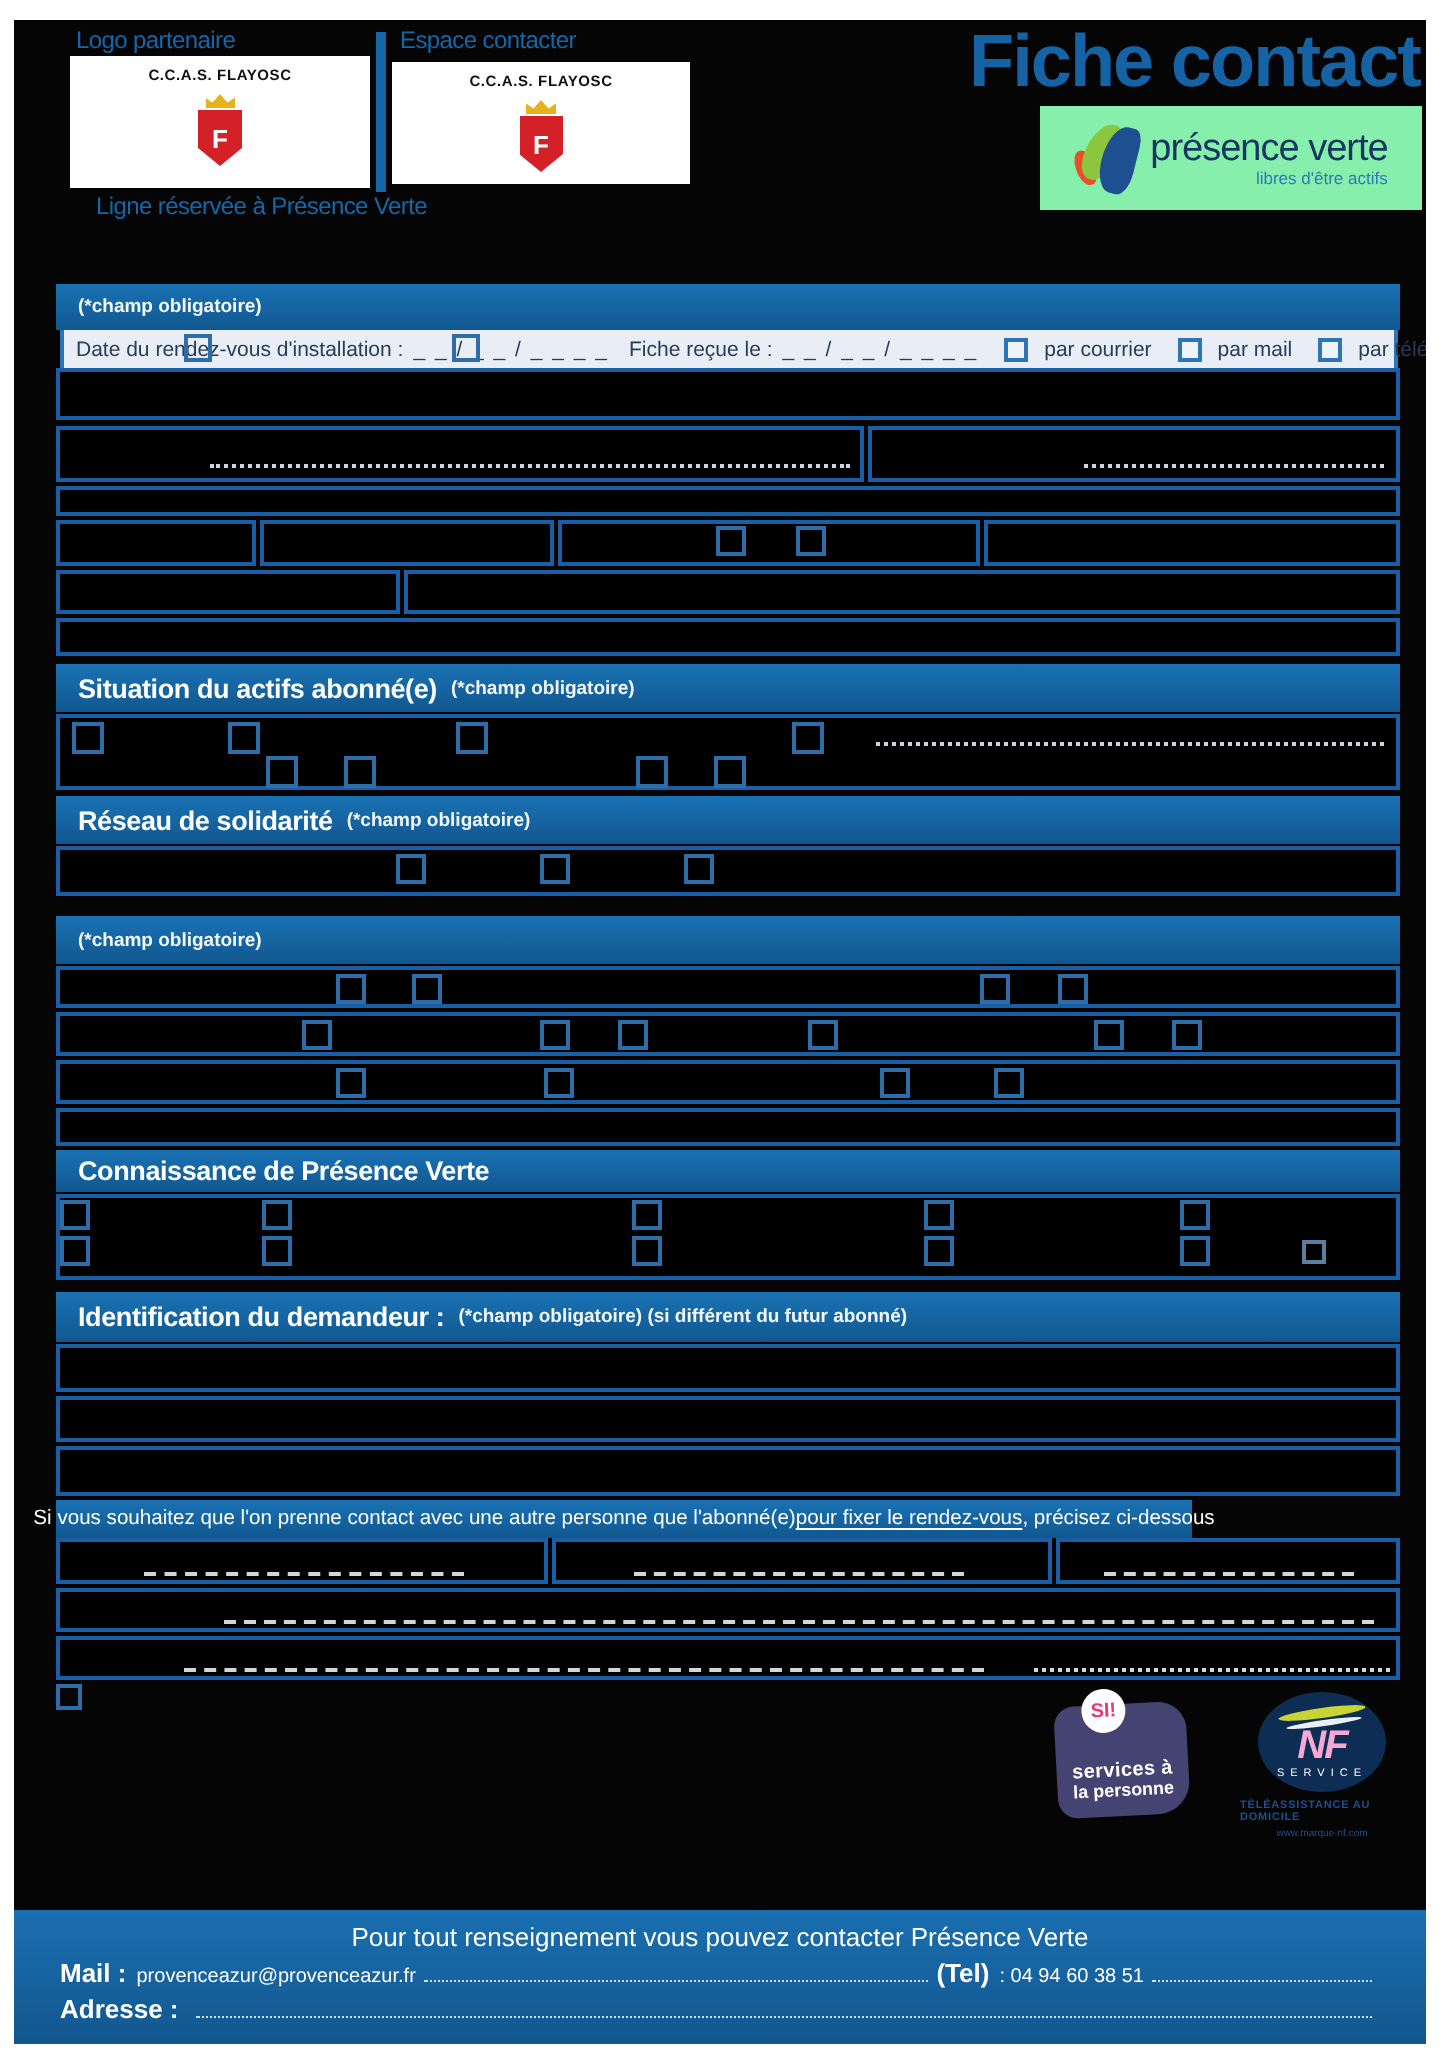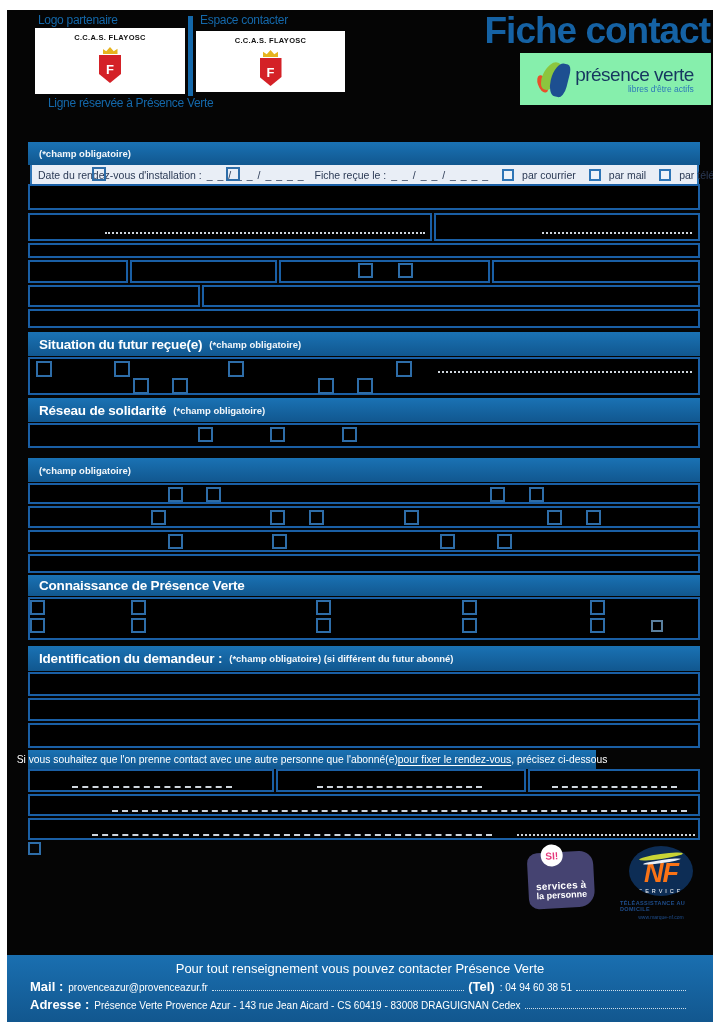--- a/index.html
+++ b/index.html
@@ -47,21 +47,21 @@
   .banner{background:var(--bar-grad);color:#fff;font-size:10.3px;display:flex;align-items:center;justify-content:center;white-space:nowrap;}
   .banner u{text-underline-offset:2px;}
   .sap{background:#454371;border-radius:10px 14px 16px 10px;transform:rotate(-3deg);display:flex;flex-direction:column;align-items:center;justify-content:flex-end;padding-bottom:8px;position:absolute;}
   .sap .bubble{position:absolute;top:-8px;left:14px;width:22px;height:22px;border-radius:50%;background:#fff;display:flex;align-items:center;justify-content:center;color:#e5397b;font-weight:bold;font-size:10px;}
   .sap .l1{color:#fff;font-weight:bold;font-size:10px;letter-spacing:0.2px;}
   .sap .l2{color:#fff;font-weight:bold;font-size:9px;margin-top:-1px;}
   .nf{position:absolute;display:flex;flex-direction:column;align-items:center;}
   .nf .oval{width:64px;height:50px;background:#0d2d55;border-radius:50%;display:flex;flex-direction:column;align-items:center;justify-content:center;position:relative;overflow:hidden;}
   .nf .sw1{position:absolute;top:8px;left:10px;width:44px;height:5px;border-radius:50%;background:#c8d435;transform:rotate(-8deg);}
   .nf .sw2{position:absolute;top:14px;left:14px;width:38px;height:3px;border-radius:50%;background:#e9f0f7;transform:rotate(-8deg);}
-  .nf .nftxt{color:#f97316;font-weight:bold;font-style:italic;font-size:27px;margin-top:10px;letter-spacing:-1px;}
+  .nf .nftxt{color:#f9a8d4;font-weight:bold;font-style:italic;font-size:20px;margin-top:10px;letter-spacing:-1px;}
   .nf .svc{color:#fff;font-size:5.5px;letter-spacing:3px;margin-top:-1px;}
   .nf .sub1{color:#1f4f8f;font-size:5.5px;font-weight:bold;margin-top:4px;letter-spacing:0.4px;}
   .nf .sub2{color:#1f4f8f;font-size:5px;margin-top:2px;}
   .footer{background:linear-gradient(180deg,#1a6fb0 0%,#12578f 100%);position:absolute;}
   .f-head{color:#fff;font-weight:normal;font-size:13px;text-align:center;margin-top:6px;}
   .f-line{display:flex;align-items:baseline;color:#fff;margin:3px 23px 0 23px;white-space:nowrap;}
   .f-line .lab{font-weight:bold;font-size:13px;margin-right:5px;}
   .f-line .val{font-size:10px;}
   .f-line .lead{flex:1;border-bottom:1.5px dotted rgba(255,255,255,.8);margin:0 4px 3px 4px;min-width:10px;}
 </style>
@@ -113,21 +113,21 @@
     <span class="dcb"></span>
     <span>par mail</span>
     <span class="dcb"></span>
     <span>par téléphone</span>
   </div>
 
   <div class="abs secbar" style="left:21px;top:132px;width:672px;height:23px;">
     <span class="n">(*champ obligatoire)</span>
   </div>
   <div class="abs secbar" style="left:21px;top:322px;width:672px;height:24px;">
-    <span class="t">Situation du futur reçue(e)</span>
+    <span class="t">Situation du actifs abonné(e)</span>
     <span class="n">(*champ obligatoire)</span>
   </div>
   <div class="abs secbar" style="left:21px;top:388px;width:672px;height:24px;">
     <span class="t">Réseau de solidarité</span>
     <span class="n">(*champ obligatoire)</span>
   </div>
   <div class="abs secbar" style="left:21px;top:448px;width:672px;height:24px;">
     <span class="n">(*champ obligatoire)</span>
   </div>
   <div class="abs secbar" style="left:21px;top:565px;width:672px;height:21px;">
@@ -166,21 +166,20 @@
     <div class="f-line">
       <span class="lab">Mail :</span>
       <span class="val">provenceazur@provenceazur.fr</span>
       <span class="lead"></span>
       <span class="lab">(Tel)</span>
       <span class="val">: 04 94 60 38 51</span>
       <span class="lead" style="flex:0 0 110px;"></span>
     </div>
     <div class="f-line">
       <span class="lab">Adresse :</span>
-      <span class="val">Présence Verte Provence Azur - 143 rue Jean Aicard - CS 60419 - 83008 DRAGUIGNAN Cedex</span>
       <span class="lead"></span>
     </div>
   </div>
 
 <div class="fbox" style="left: 21px; top: 174px; width: 672px; height: 26px;"></div>
     <div class="fbox" style="left: 21px; top: 203px; width: 404px; height: 28px;"></div>
     <div class="fbox" style="left: 427px; top: 203px; width: 266px; height: 28px;"></div>
     <div class="fbox" style="left: 21px; top: 233px; width: 672px; height: 15px;"></div>
     <div class="fbox" style="left: 21px; top: 250px; width: 100px; height: 23px;"></div>
     <div class="fbox" style="left: 123px; top: 250px; width: 147px; height: 23px;"></div>

